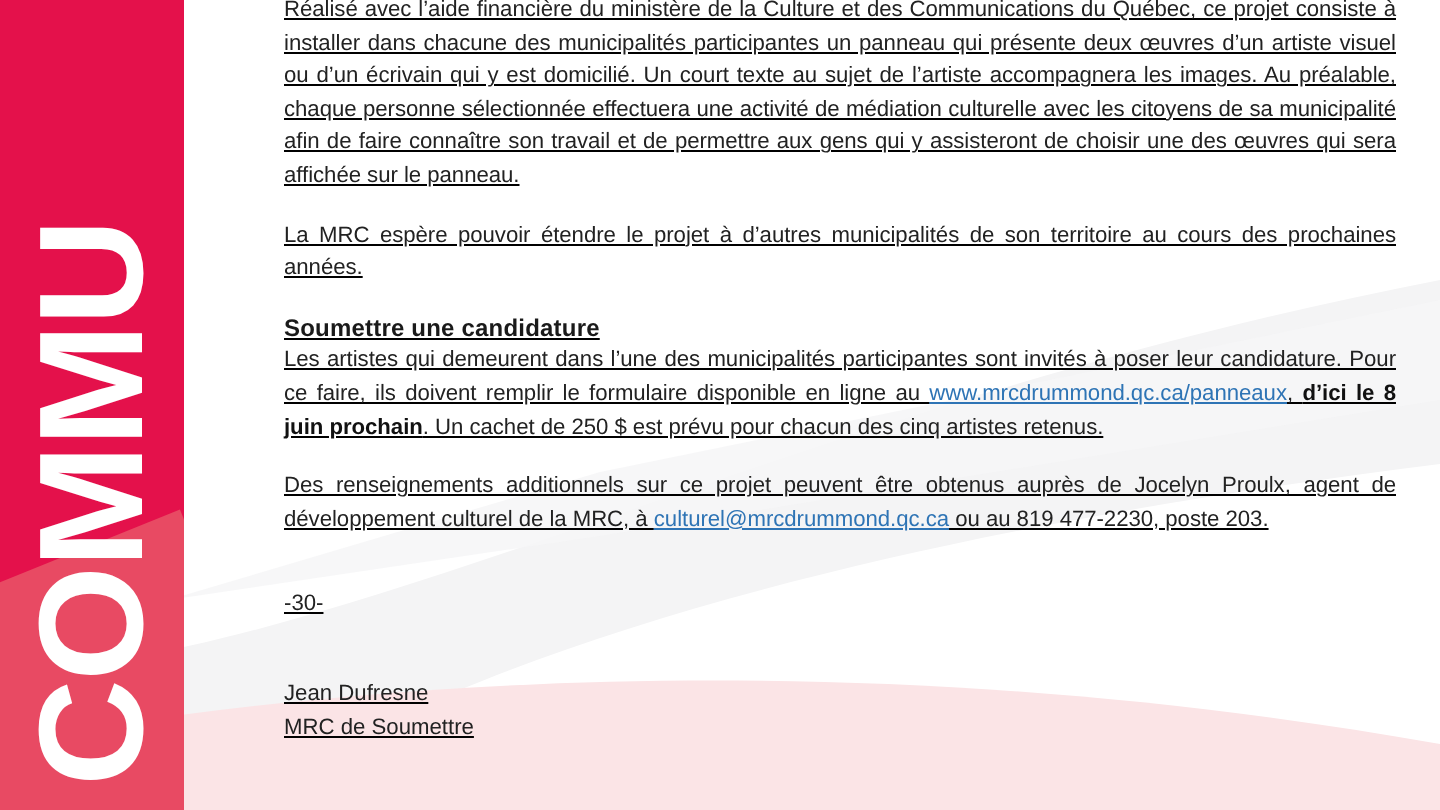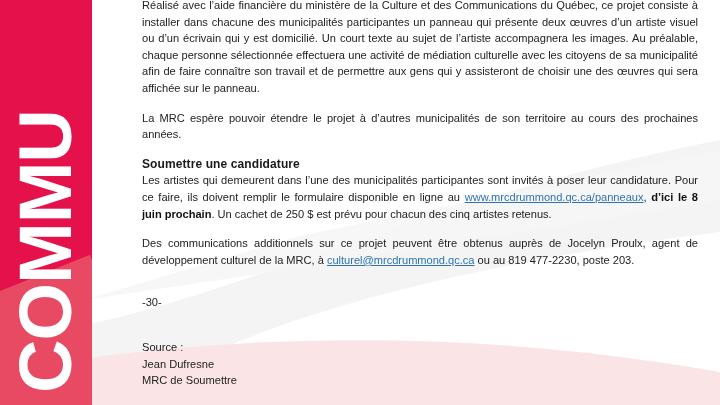--- a/index.html
+++ b/index.html
@@ -78,20 +78,21 @@
     line-height: 1;
   }
 
   
   .content {
     position: absolute;
     left: 142px;
     top: 0;
     width: 556px;
     height: 405px;
+    text-decoration: underline;
   }
 
   p.para {
     margin: 0 0 13px 0;
     font-size: 11.1px;
     line-height: 16.6px;
     color: #222222;
     text-align: justify;
     letter-spacing: -0.02px;
   }
@@ -168,32 +169,31 @@
 
     <div class="heading">
       <span>Soumettre une candidature</span>
     </div>
 
     <p class="para">
       <span>Les artistes qui demeurent dans l’une des municipalités participantes sont invités à poser leur candidature. Pour ce faire, ils doivent remplir le formulaire disponible en ligne au </span><a class="link" href="#">www.mrcdrummond.qc.ca/panneaux</a><span>, </span><span class="bold">d’ici le 8 juin prochain</span><span>. Un cachet de 250 $ est prévu pour chacun des cinq artistes retenus.</span>
     </p>
 
     <p class="para">
-      <span>Des communications additionnels sur ce projet peuvent être obtenus auprès de Jocelyn Proulx, agent de développement culturel de la MRC, à </span><a class="link" href="#">culturel@mrcdrummond.qc.ca</a><span> ou au 819 477-2230, poste 203.</span>
+      <span>Des renseignements additionnels sur ce projet peuvent être obtenus auprès de Jocelyn Proulx, agent de développement culturel de la MRC, à </span><a class="link" href="#">culturel@mrcdrummond.qc.ca</a><span> ou au 819 477-2230, poste 203.</span>
     </p>
 
     <div class="spacer-sm"></div>
 
     <p class="endmark">
       <span>-30-</span>
     </p>
 
     <div class="spacer-lg"></div>
 
     <div class="source-block">
-      <div>Source :</div>
       <div>Jean Dufresne</div>
       <div>MRC de Soumettre</div>
 
     </div>
 
   </div>
 </div>
 
 </body></html>

